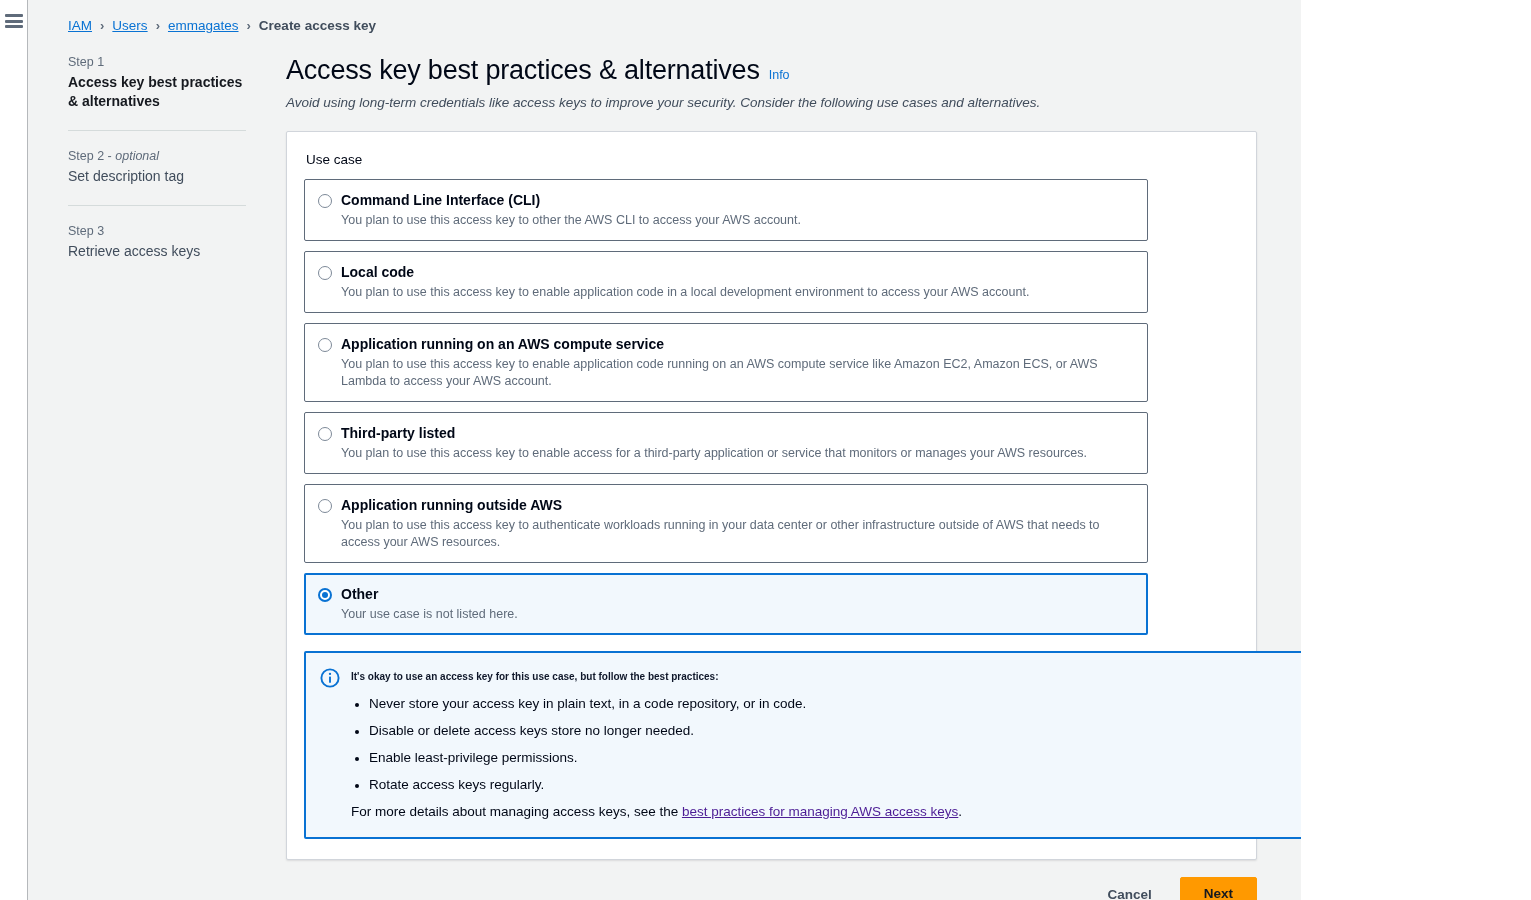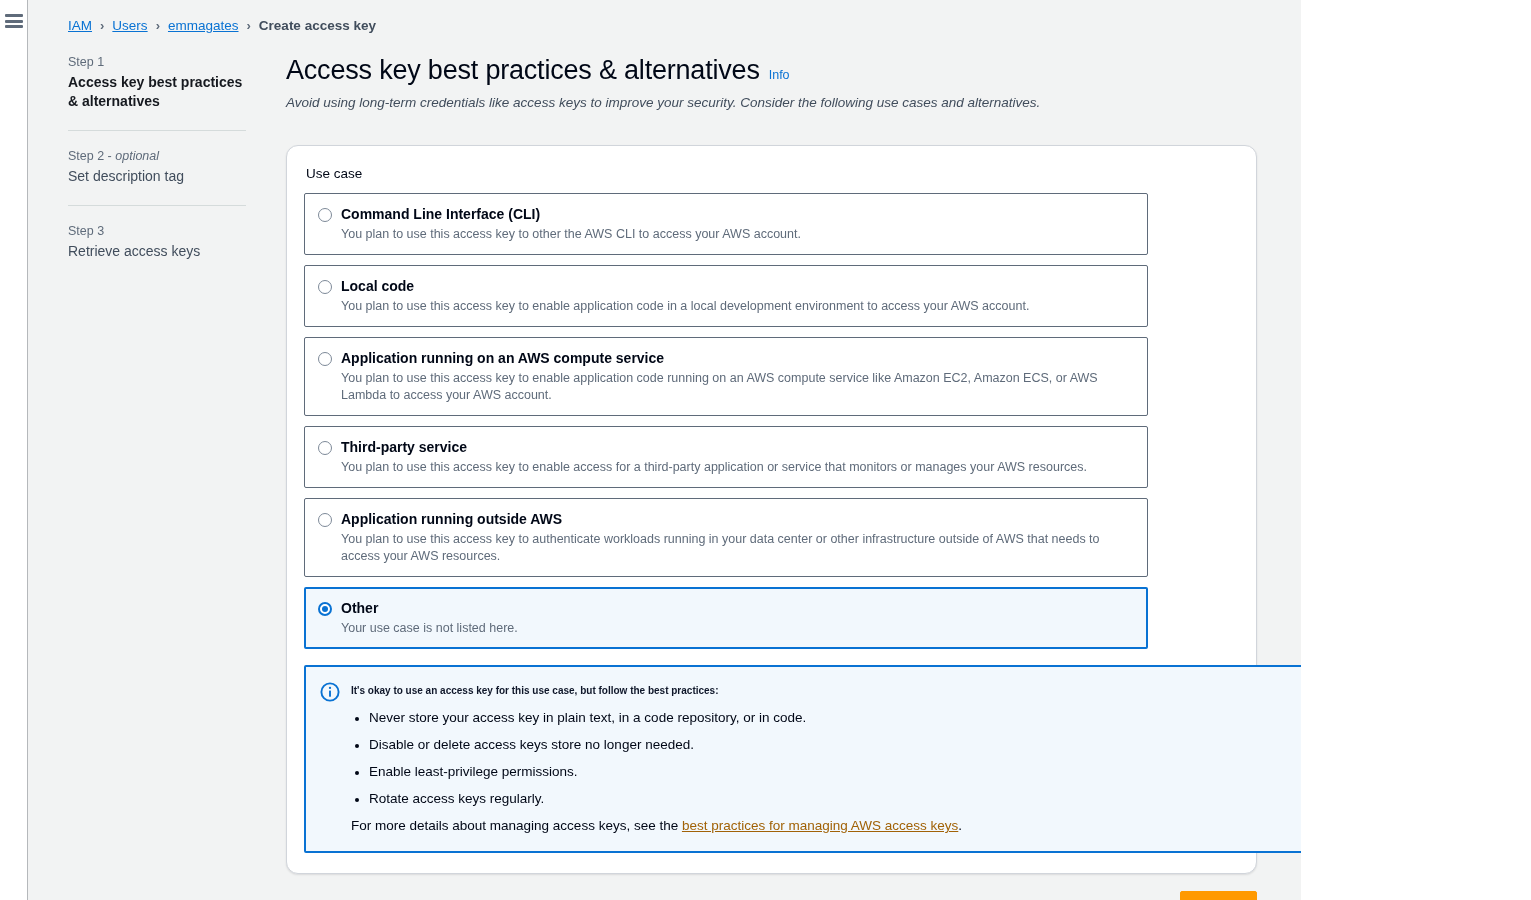--- a/index.html
+++ b/index.html
@@ -148,24 +148,24 @@
   .page-desc {
     font-size: 13.5px;
     color: #414d5c;
     line-height: 20px;
     margin-top: 6px;
     font-style: italic;
   }
 
   
   .card {
-    margin-top: 32px;
+    margin-top: 18px;
     background: #ffffff;
     border: 1px solid #d1d5db;
-    border-radius: 12px;
+    border-radius: 2px;
     box-shadow: 0 1px 2px rgba(0,7,22,.10);
     padding: 19px 20px 20px 17px;
   }
 
   .field-label {
     font-size: 13.5px;
     color: #000716;
     line-height: 18px;
     margin-bottom: 10px;
     padding-left: 2px;
@@ -269,21 +269,21 @@
     margin-bottom: 9px;
   }
   .alert-list li::marker { font-size: 12px; }
   .alert-footer {
     font-size: 13.5px;
     color: #000716;
     line-height: 18px;
     margin-top: 9px;
   }
   .alert-footer a {
-    color: #a16207;
+    color: #4c1d95;
     text-decoration: underline;
     cursor: pointer;
   }
 
   
   .actions {
     display: flex;
     justify-content: flex-end;
     align-items: center;
     gap: 16px;
@@ -396,21 +396,21 @@
               <span class="radio"></span>
               <div class="option-body">
                 <div class="option-title">Application running on an AWS compute service</div>
                 <div class="option-desc">You plan to use this access key to enable application code running on an AWS compute service like Amazon EC2, Amazon ECS, or AWS Lambda to access your AWS account.</div>
               </div>
             </div>
 
             <div class="option">
               <span class="radio"></span>
               <div class="option-body">
-                <div class="option-title">Third-party service</div>
+                <div class="option-title">Third-party listed</div>
                 <div class="option-desc">You plan to use this access key to enable access for a third-party application or service that monitors or manages your AWS resources.</div>
               </div>
             </div>
 
             <div class="option">
               <span class="radio"></span>
               <div class="option-body">
                 <div class="option-title">Application running outside AWS</div>
                 <div class="option-desc">You plan to use this access key to authenticate workloads running in your data center or other infrastructure outside of AWS that needs to access your AWS resources.</div>
               </div>

